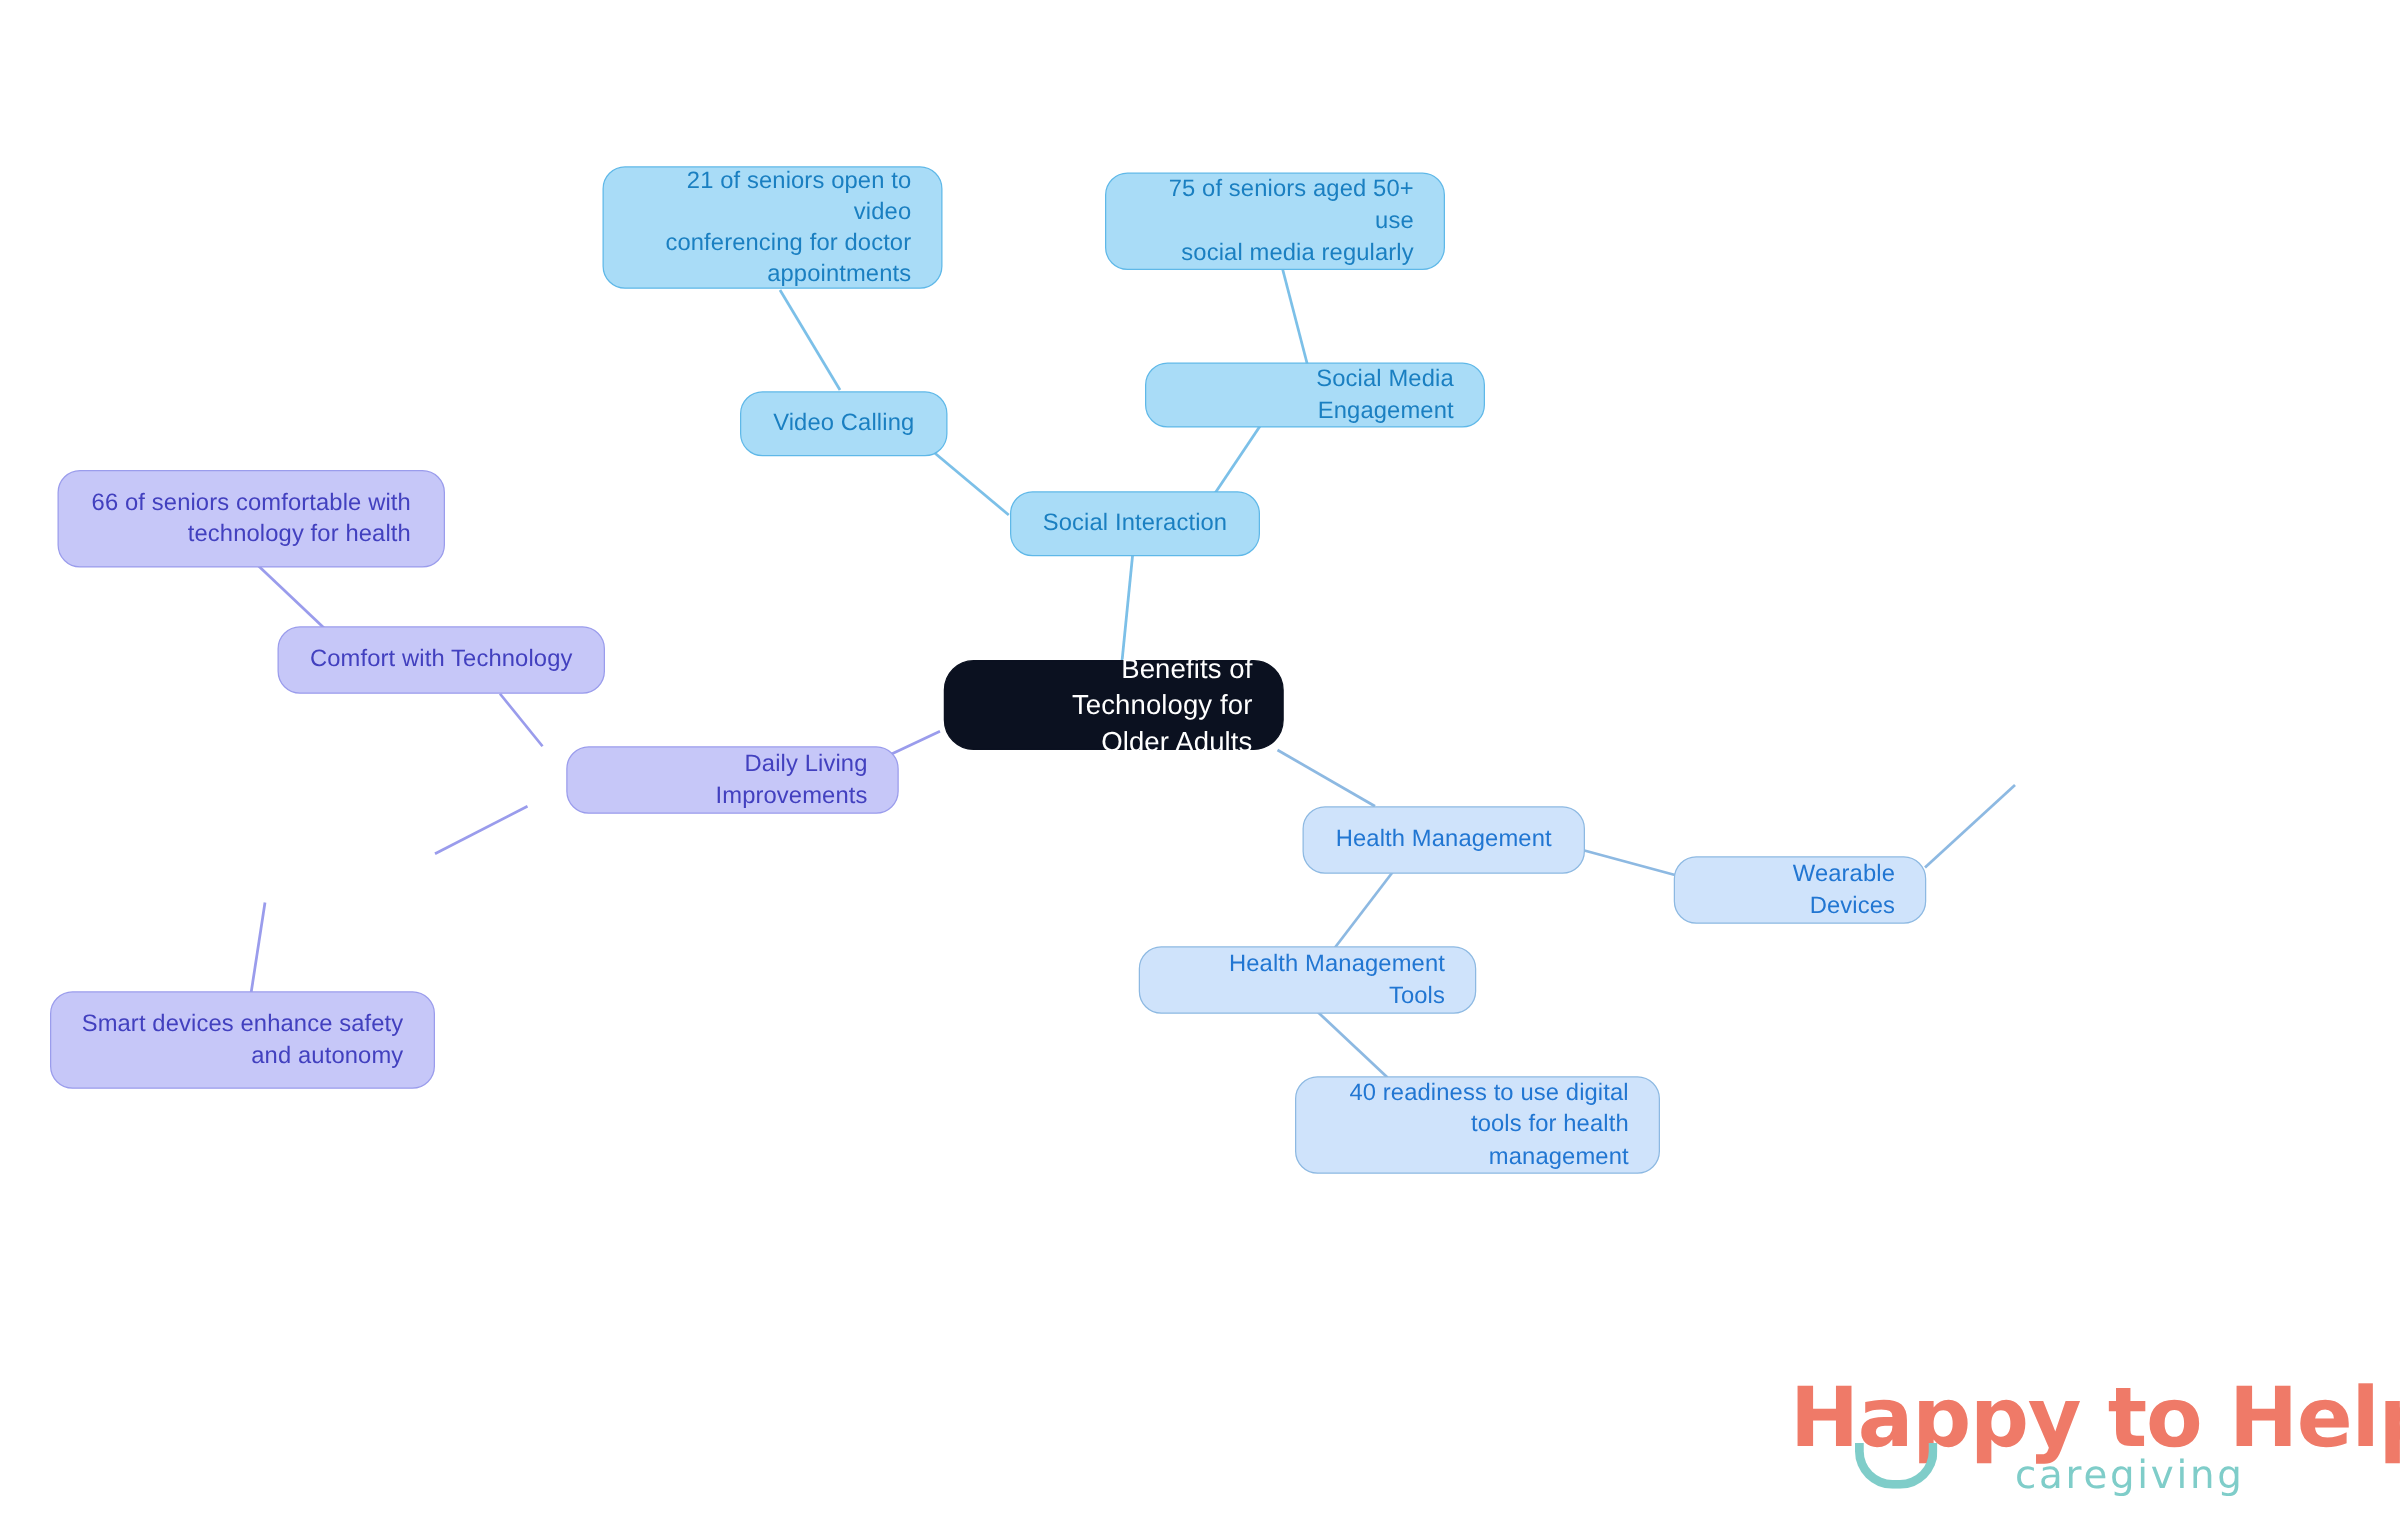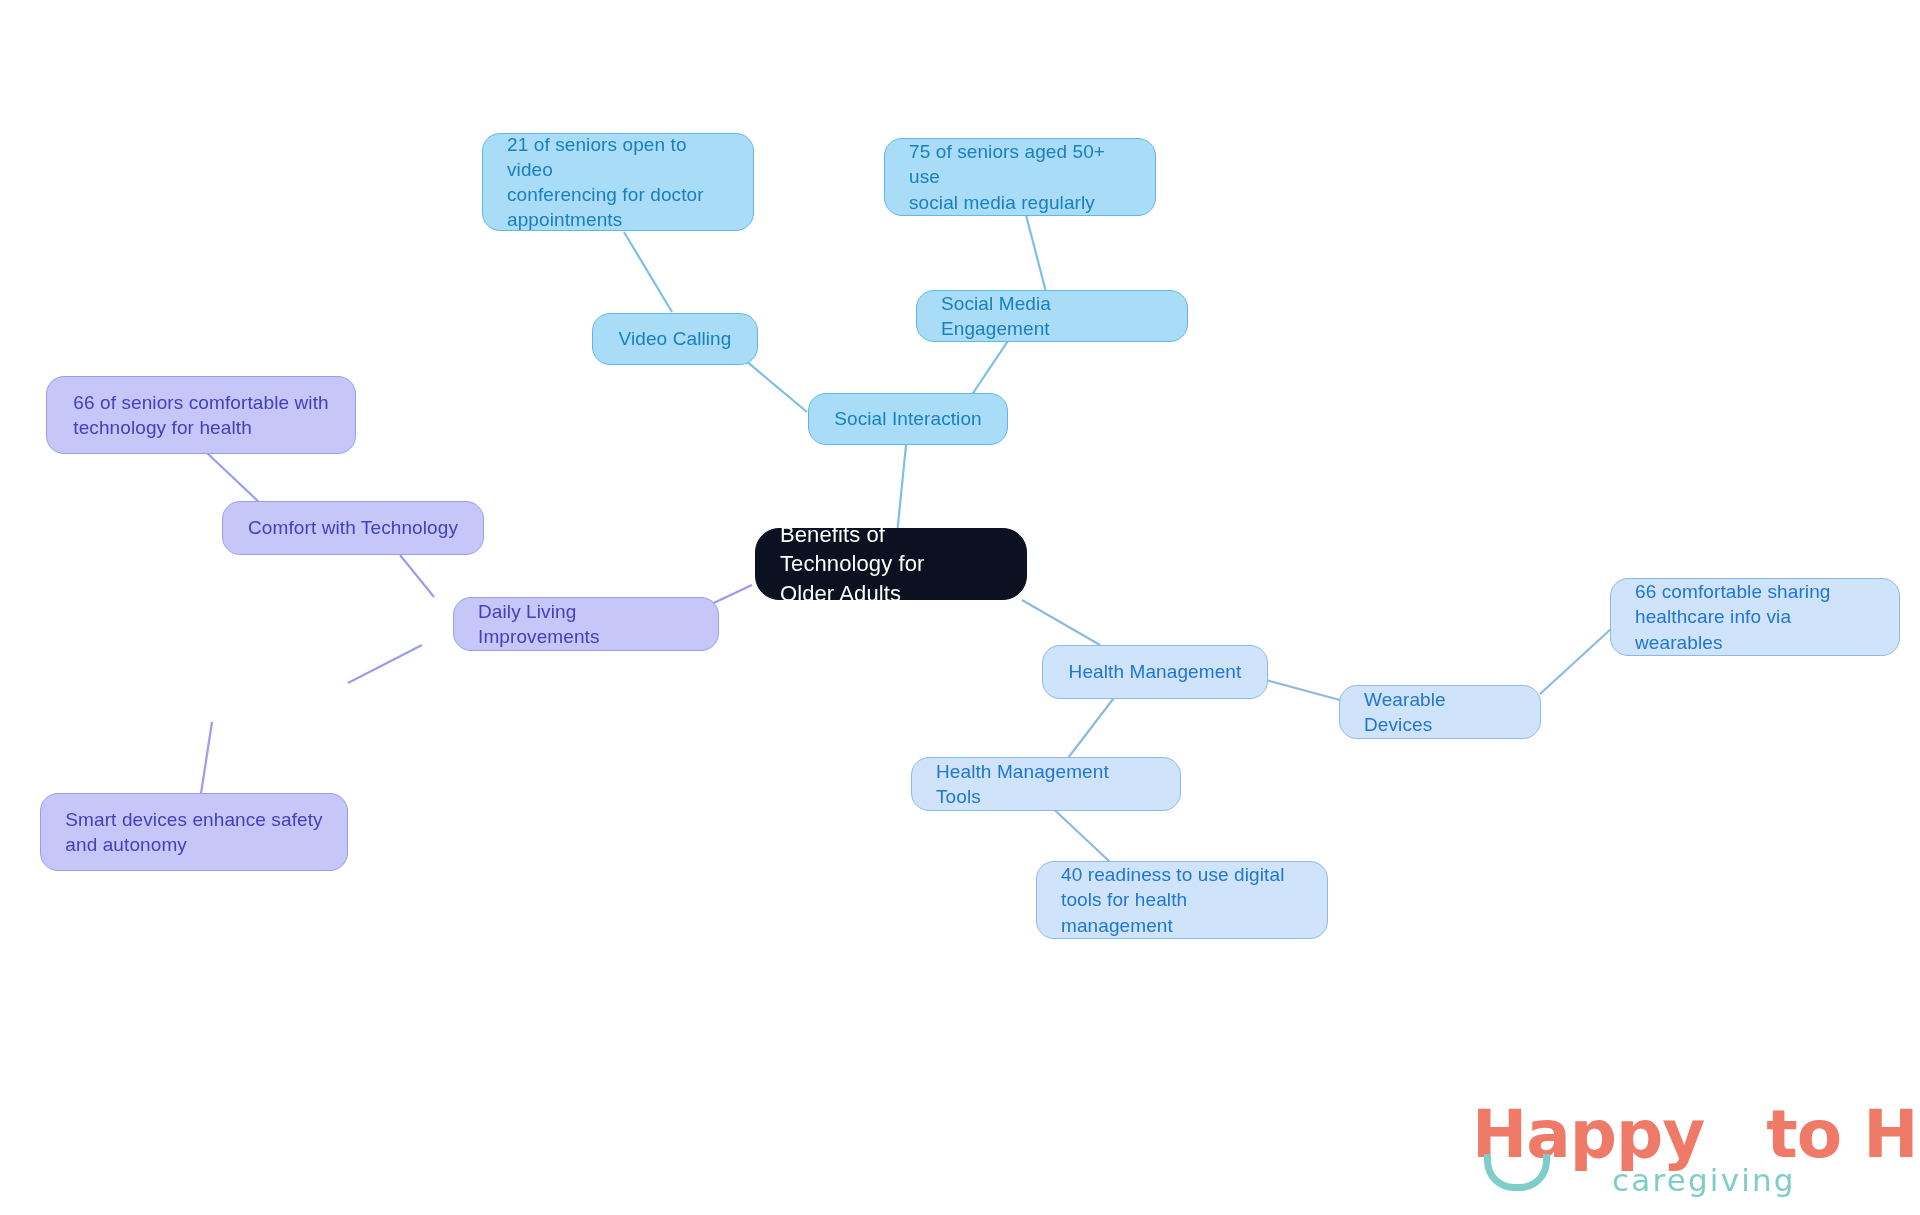--- a/index.html
+++ b/index.html
@@ -26,21 +26,21 @@
     width: 1920px;
     height: 1215px;
     pointer-events: none;
   }
   .node {
     position: absolute;
     box-sizing: border-box;
     display: flex;
     align-items: center;
     justify-content: center;
-    text-align: left;
+    text-align: right;
     border-radius: 18px;
     border-style: solid;
     border-width: 1.5px;
     line-height: 1.32;
     padding: 6px 24px;
     letter-spacing: 0.1px;
     white-space: pre-line;
   }
   
   .node.root {
@@ -83,21 +83,21 @@
   #logo .logo-word {
     position: absolute;
     left: 0;
     top: 0;
     font-size: 66px;
     font-weight: bold;
     letter-spacing: -1px;
     white-space: nowrap;
     font-family: "DejaVu Sans", sans-serif;
   }
-  #logo .coral { color: #ef7a68; margin-left: 40px; }
+  #logo .coral { color: #ef7a68; }
   #logo .logo-sub {
     position: absolute;
     left: 180px;
     top: 66px;
     font-size: 31px;
     letter-spacing: 2.2px;
     color: #7fcdc9;
     white-space: nowrap;
     font-family: "DejaVu Sans", sans-serif;
   }
@@ -163,22 +163,20 @@
 
   <div class="node sky" style="left:916px; top:290px; width:272px; height:52px;">Social Media Engagement</div>
 
   <div class="node sky" style="left:884px; top:138px; width:272px; height:78px;">75 of seniors aged 50+ use
 social media regularly</div>
 
   <div class="node lblue" style="left:1042px; top:645px; width:226px; height:54px;">Health Management</div>
 
   <div class="node lblue" style="left:1339px; top:685px; width:202px; height:54px;">Wearable Devices</div>
 
-  <div class="node lblue" style="left:1610px; top:578px; width:290px; height:78px;">66 comfortable sharing
-healthcare info via wearables</div>
 
   <div class="node lblue" style="left:911px; top:757px; width:270px; height:54px;">Health Management Tools</div>
 
   <div class="node lblue" style="left:1036px; top:861px; width:292px; height:78px;">40 readiness to use digital
 tools for health management</div>
 
   <div class="node violet" style="left:421px; top:597px; width:266px; height:54px;margin-left:32px;">Daily Living Improvements</div>
 
   <div class="node violet" style="left:222px; top:501px; width:262px; height:54px;">Comfort with Technology</div>
 

